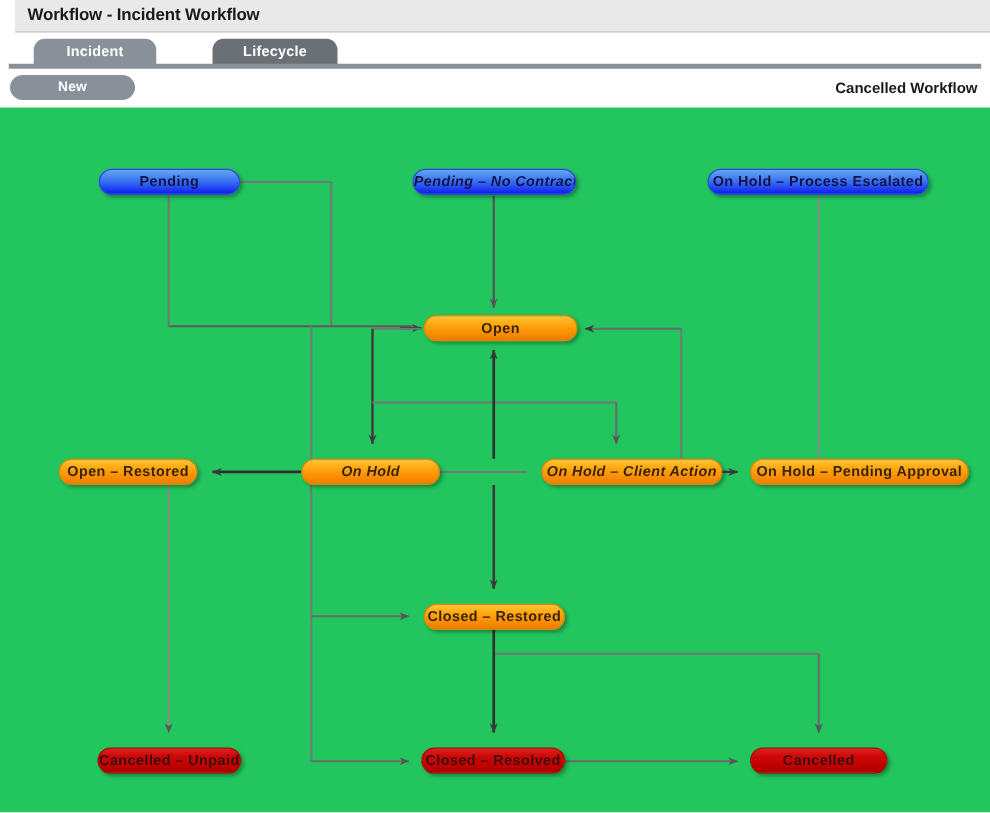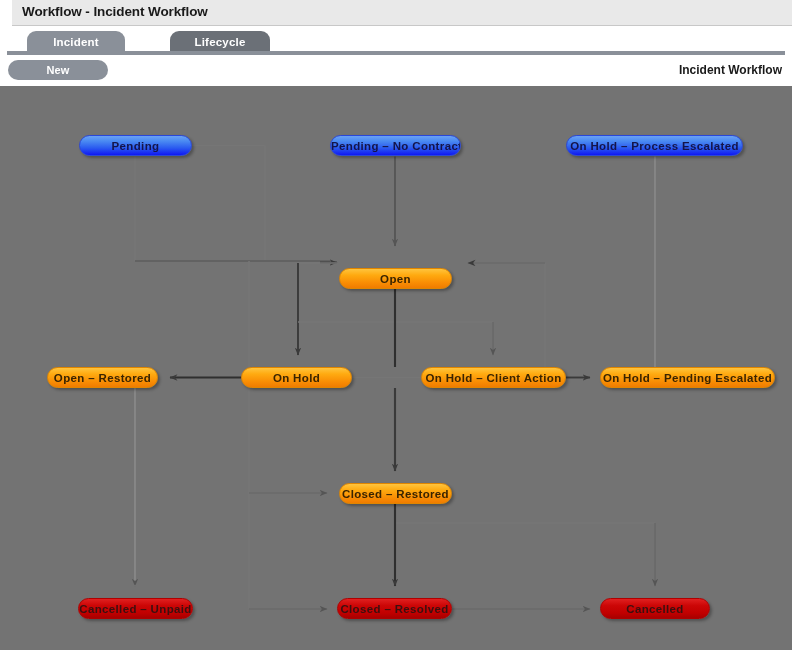--- a/index.html
+++ b/index.html
@@ -107,21 +107,21 @@
     font-weight: bold;
     color: #1a1a1a;
     white-space: nowrap;
   }
 
   
   #canvas {
     position: absolute;
     left: 0; top: 86px;
     width: 792px; height: 564px;
-    background: #737373;
+    background: #22c55e;
     overflow: hidden;
   }
   #edges {
     position: absolute;
     left: 0; top: 0;
     width: 792px; height: 564px;
   }
 
   
   .node {
@@ -165,21 +165,21 @@
   </div>
 
   <div id="tabstrip">
     <div class="tab active" id="tab-workflow">Incident</div>
     <div class="tab inactive" id="tab-lifecycle">Lifecycle</div>
   </div>
   <div id="tab-underline"></div>
 
   <div id="actionbar">
     <div id="btn-new">New</div>
-    <div id="screen-label">Incident Workflow</div>
+    <div id="screen-label">Cancelled Workflow</div>
   </div>
 
   <div id="canvas">
 
     <svg id="edges" viewBox="0 0 792 564">
       <defs>
         <marker id="ahL" markerWidth="9" markerHeight="9" refX="7.5" refY="3.2" orient="auto" markerUnits="userSpaceOnUse">
           <path d="M0,0 L8,3.2 L0,6.4 L2.4,3.2 z" fill="#3a3a3a"></path>
         </marker>
         <marker id="ahD" markerWidth="9" markerHeight="9" refX="7.5" refY="3.2" orient="auto" markerUnits="userSpaceOnUse">
@@ -233,26 +233,26 @@
         <path d="M655,437 L655,500" stroke="#6a6a6a" stroke-width="1.7" marker-end="url(#ahD)"></path>
 
         <path d="M395,418 L395,500" stroke="#2f2f2f" stroke-width="2.1" marker-end="url(#ahL)"></path>
 
         <path d="M452,523 L590,523" stroke="#6a6a6a" stroke-width="1.7" marker-end="url(#ahD)"></path>
 
       </g>
     </svg>
 
   <div class="node blue" style="left: 79px; top: 49px; width: 113px;">Pending</div>
-      <div class="node blue" style="left: 330px; top: 49px; width: 131px;">Pending – No Contract</div>
+      <div class="node blue" style="left: 330px; top: 49px; width: 131px; font-style: italic;">Pending – No Contract</div>
       <div class="node blue" style="left: 566px; top: 49px; width: 177px;">On Hold – Process Escalated</div>
-      <div class="node orange" style="left: 339px; top: 166px; width: 113px; margin-top: 16px;">Open</div>
+      <div class="node orange" style="left: 339px; top: 166px; width: 123px;">Open</div>
       <div class="node orange" style="left: 47px; top: 281px; width: 111px;">Open – Restored</div>
-      <div class="node orange" style="left: 241px; top: 281px; width: 111px;">On Hold</div>
-      <div class="node orange" style="left: 421px; top: 281px; width: 145px;">On Hold – Client Action</div>
-      <div class="node orange" style="left: 600px; top: 281px; width: 175px;">On Hold – Pending Escalated</div>
+      <div class="node orange" style="left: 241px; top: 281px; width: 111px; font-style: italic;">On Hold</div>
+      <div class="node orange" style="left: 433px; top: 281px; width: 145px; font-style: italic;">On Hold – Client Action</div>
+      <div class="node orange" style="left: 600px; top: 281px; width: 175px;">On Hold – Pending Approval</div>
       <div class="node orange" style="left: 339px; top: 397px; width: 113px;">Closed – Restored</div>
       <div class="node red" style="left: 78px; top: 512px; width: 115px;">Cancelled – Unpaid</div>
       <div class="node red" style="left: 337px; top: 512px; width: 115px;">Closed – Resolved</div>
       <div class="node red" style="left: 600px; top: 512px; width: 110px;">Cancelled</div>
     </div>
 
 </div>
 
 </body></html>

